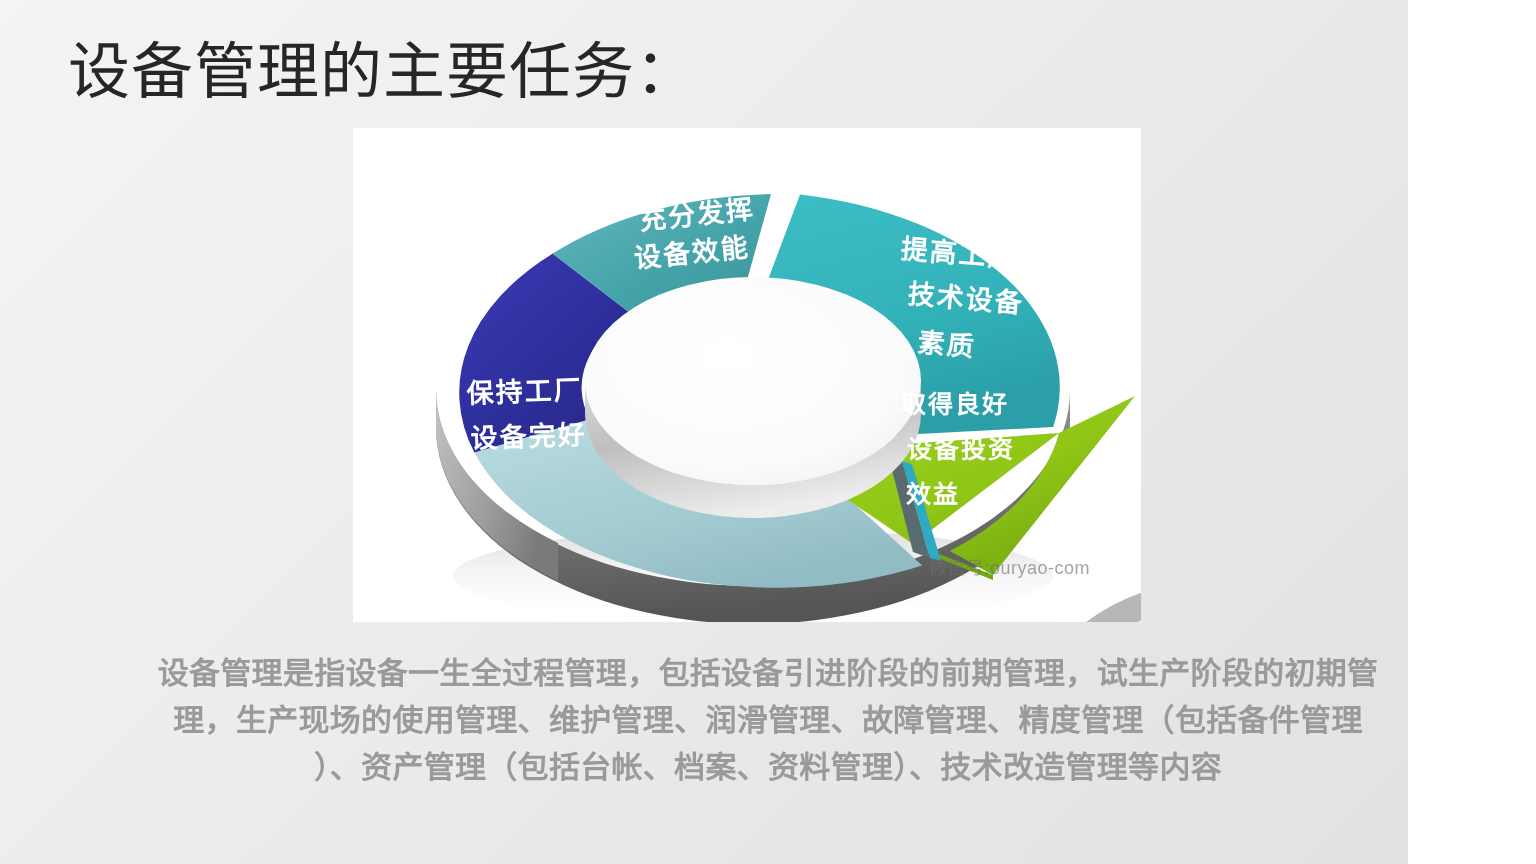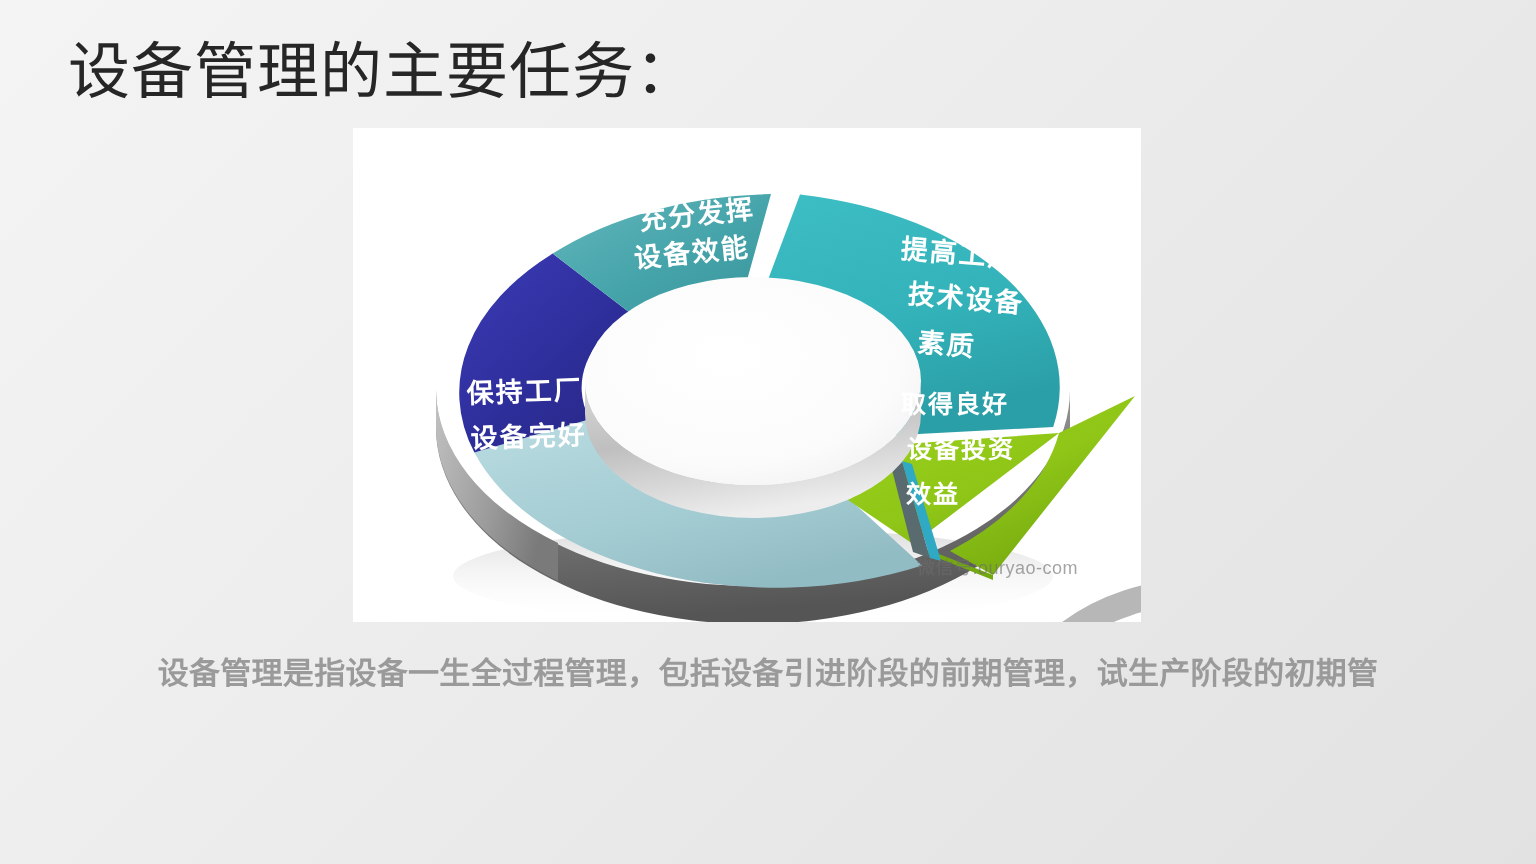--- a/index.html
+++ b/index.html
@@ -9,21 +9,21 @@
   }
   body {
     width: 1536px;
     height: 864px;
     overflow: hidden;
     font-family: "Liberation Sans", "DejaVu Sans", sans-serif;
     background: #ffffff;
   }
   #slide {
     position: relative;
-    width: 1536px;
+    width: 1408px;
     height: 864px;
     background: linear-gradient(135deg, #f4f4f4 0%, #eeeeee 35%, #e7e7e7 70%, #e2e2e2 100%);
   }
 
   
   #slide-title {
     position: absolute;
     left: 68px;
     top: 38px;
     font-size: 62px;
@@ -66,25 +66,25 @@
     left: 0px;
     top: 418px;
     width: 72px;
     height: 76px;
     overflow: hidden;
   }
 
   
   #watermark {
     position: absolute;
-    left: 524px;
+    left: 548px;
     top: 425px;
     display: flex;
     align-items: center;
-    gap: 16px;
+    gap: 4px;
     opacity: 0.62;
   }
   #watermark .wm-glyph {
     position: relative;
     width: 24px;
     height: 21px;
   }
   #watermark .wm-text {
     font-size: 18px;
     color: #6e6e6e;
@@ -298,15 +298,17 @@
           <circle cx="14.1" cy="11.6" r="0.95" fill="#7a7a7a"></circle>
           <circle cx="18.4" cy="11.6" r="0.95" fill="#7a7a7a"></circle>
         </svg>
       </span>
       <span class="wm-text">微信号:ouryao-com</span>
     </div>
   </div>
 
   <div id="caption">
     <span class="cap-line">设备管理是指设备一生全过程管理，包括设备引进阶段的前期管理，试生产阶段的初期管</span>
+    <span class="cap-line">理，生产现场的使用管理、维护管理、润滑管理、故障管理、精度管理（包括备件管理</span>
+    <span class="cap-line">）、资产管理（包括台帐、档案、资料管理）、技术改造管理等内容</span>
   </div>
 
 </div>
 
 </body></html>

